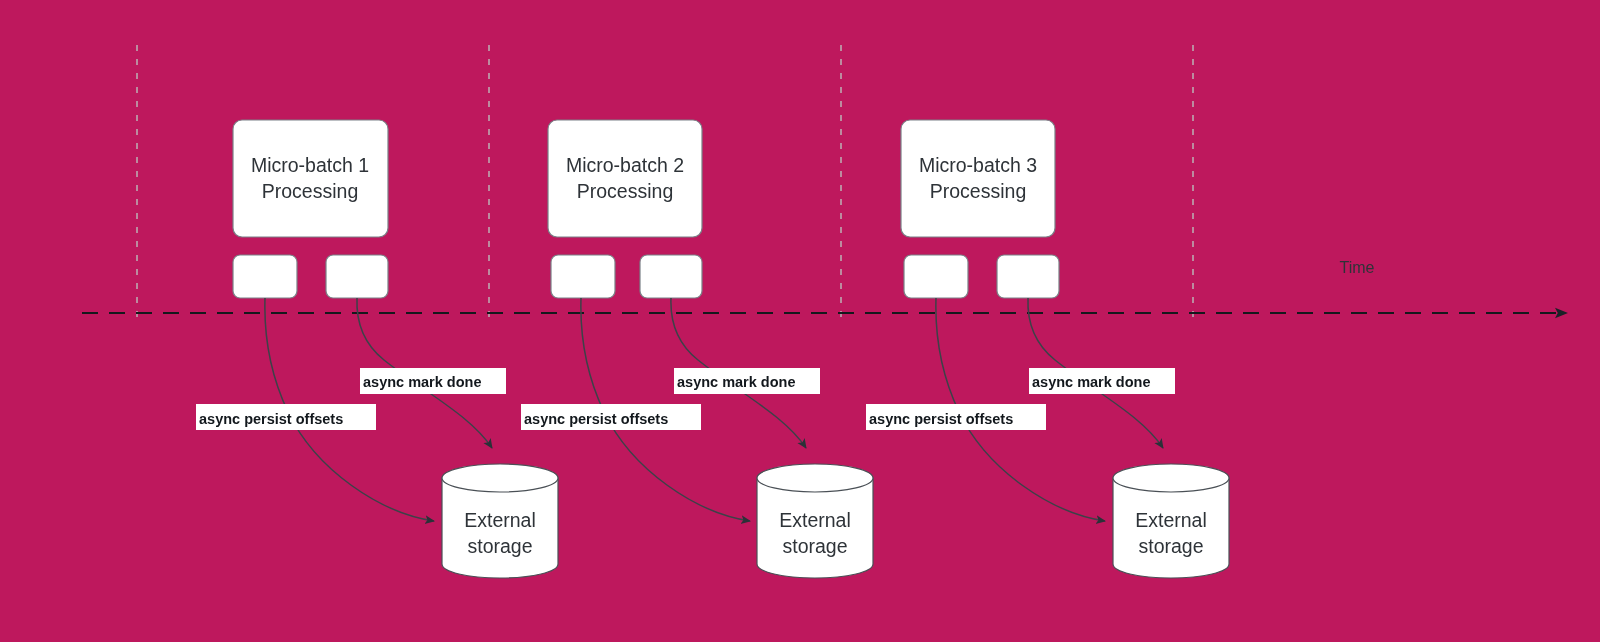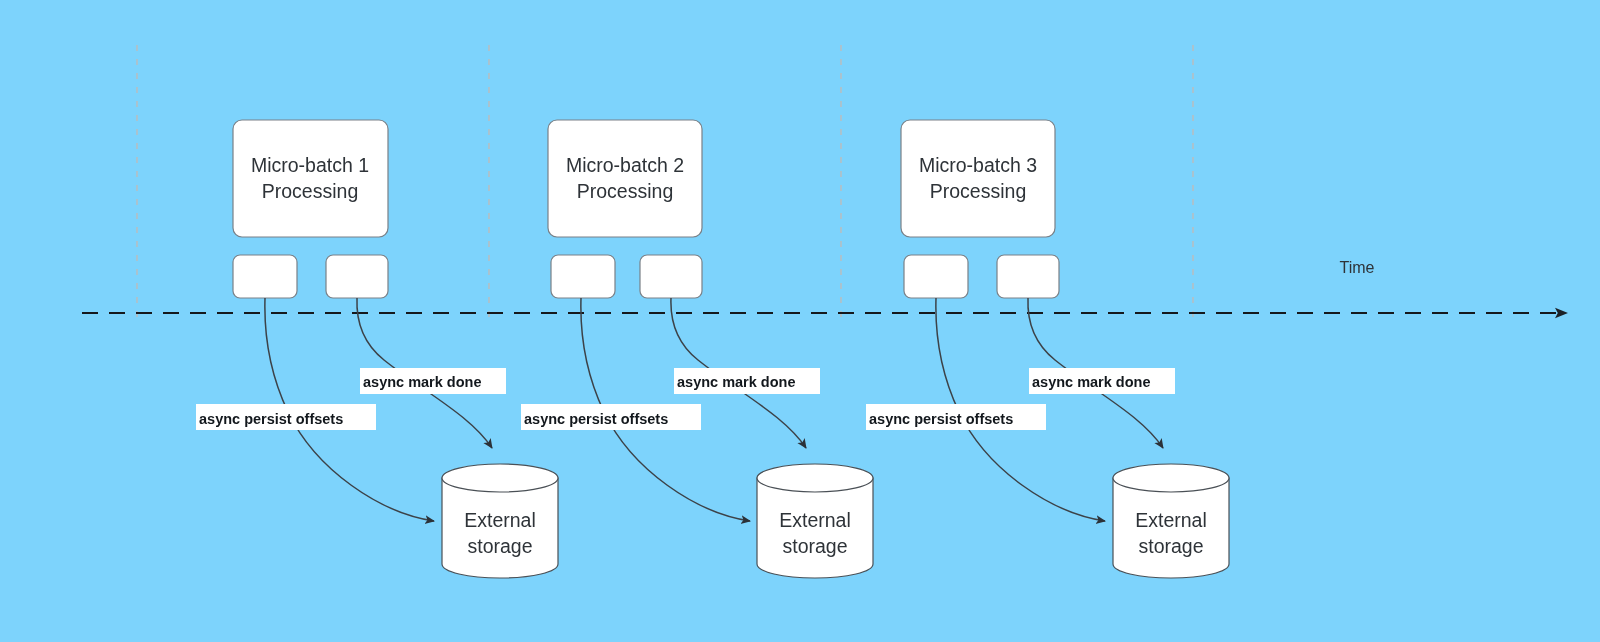--- a/index.html
+++ b/index.html
@@ -4,21 +4,21 @@
 <style>
   html, body {
     margin: 0;
     padding: 0;
     background: #ffffff;
   }
   #canvas {
     position: relative;
     width: 1600px;
     height: 642px;
-    background: #7dd3fc;
+    background: #be185d;
     overflow: hidden;
     font-family: "Liberation Sans", sans-serif;
   }
   #diagram-svg {
     position: absolute;
     left: 0;
     top: 0;
     width: 1600px;
     height: 642px;
   }

